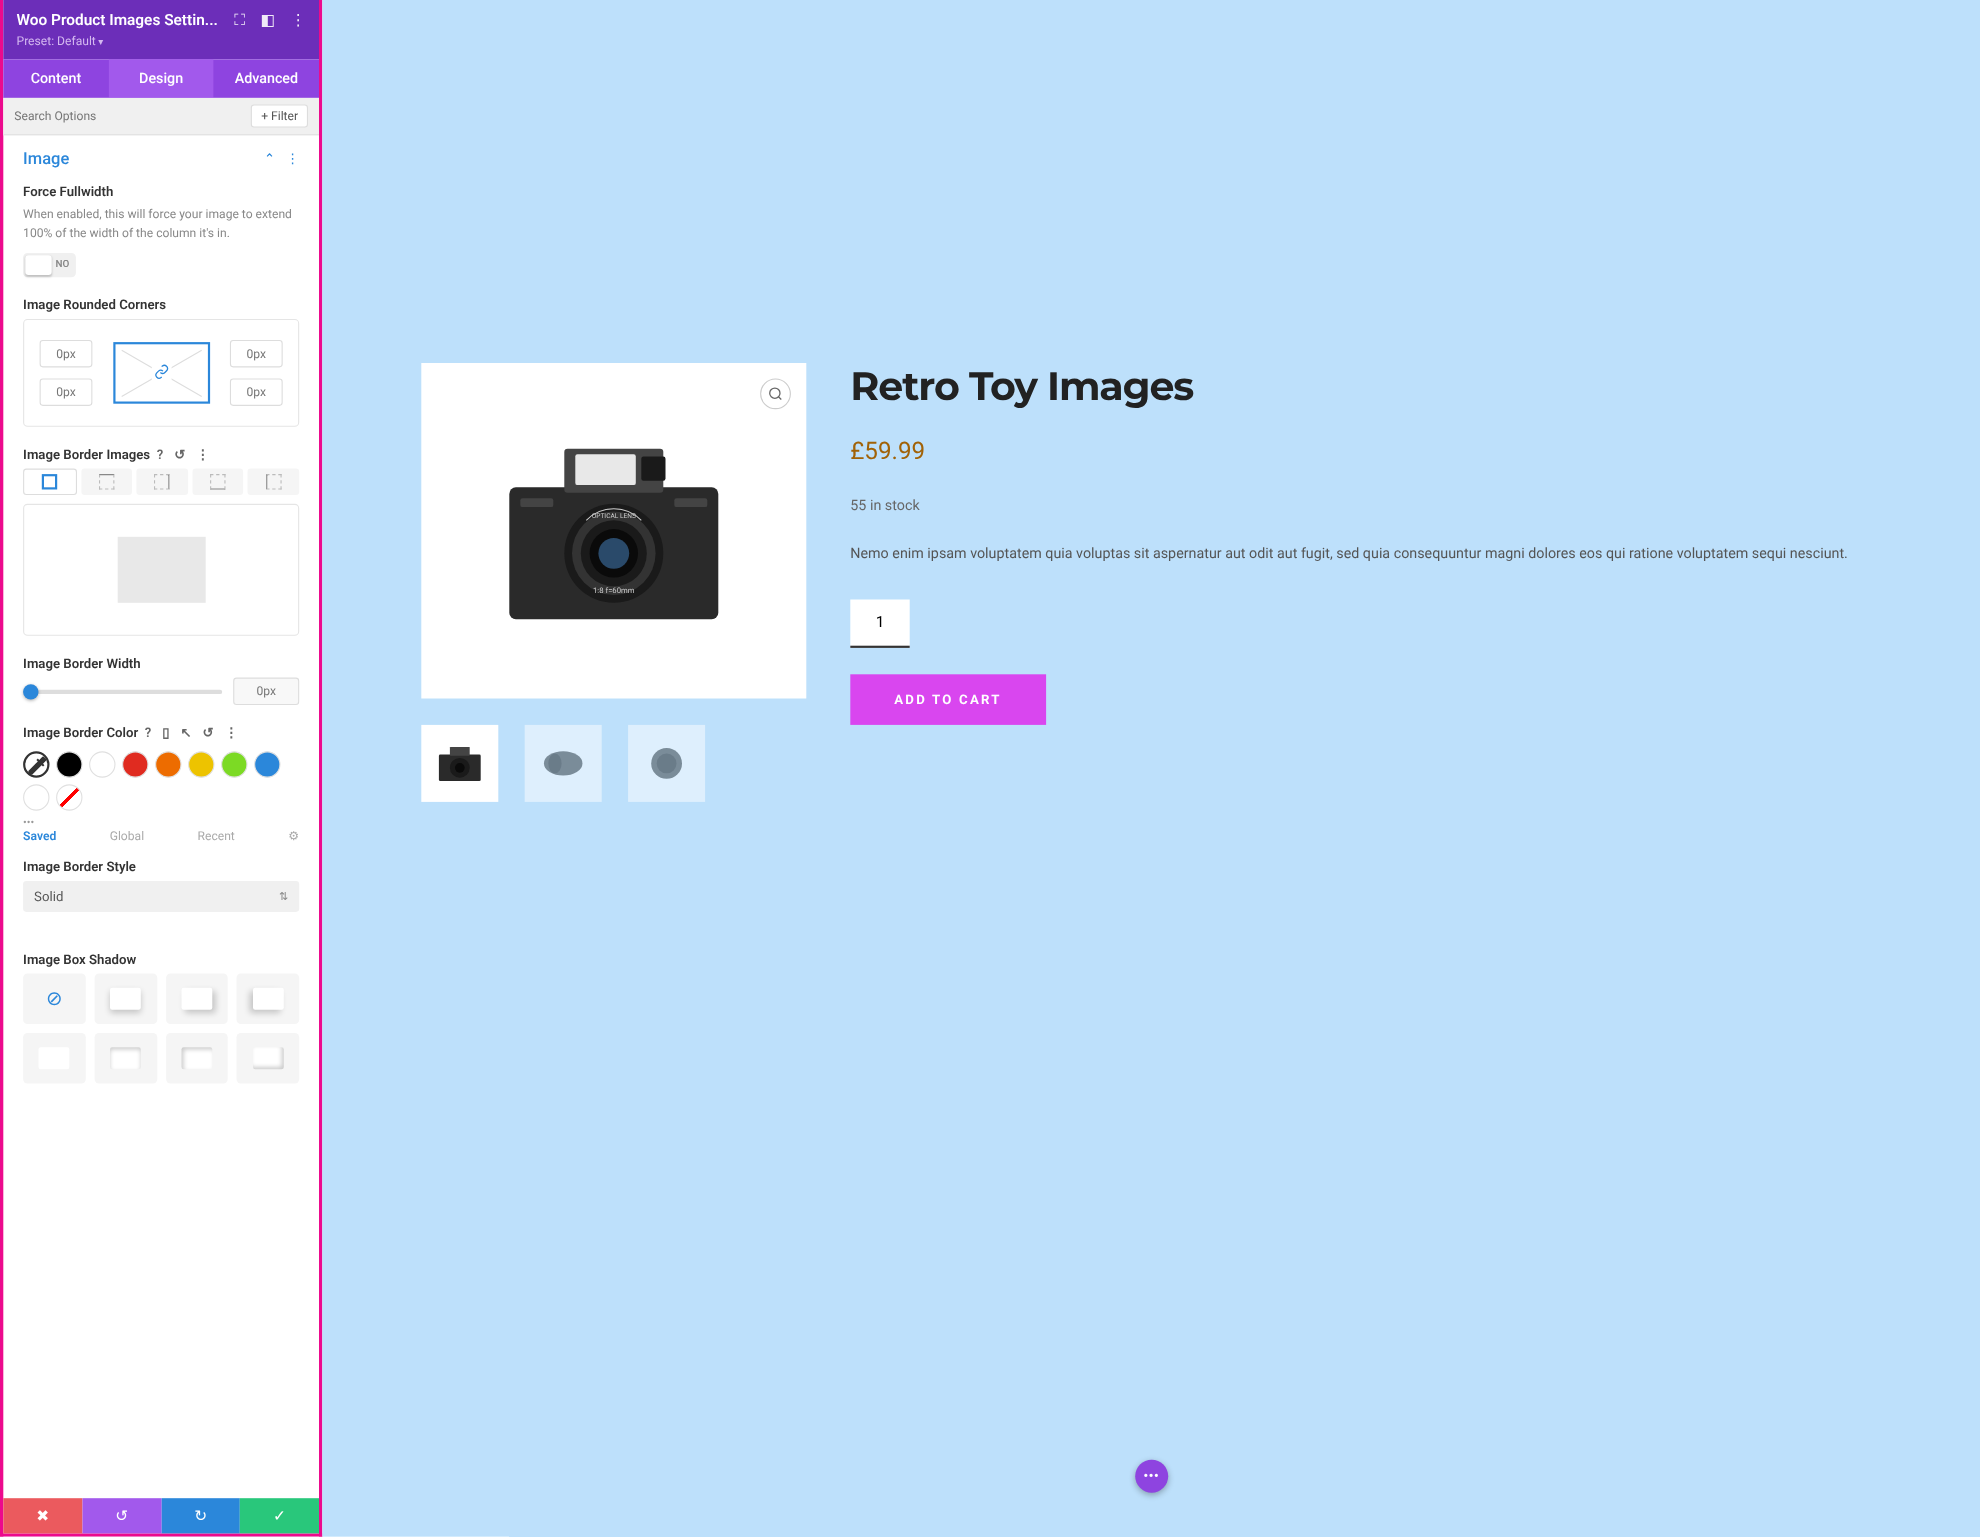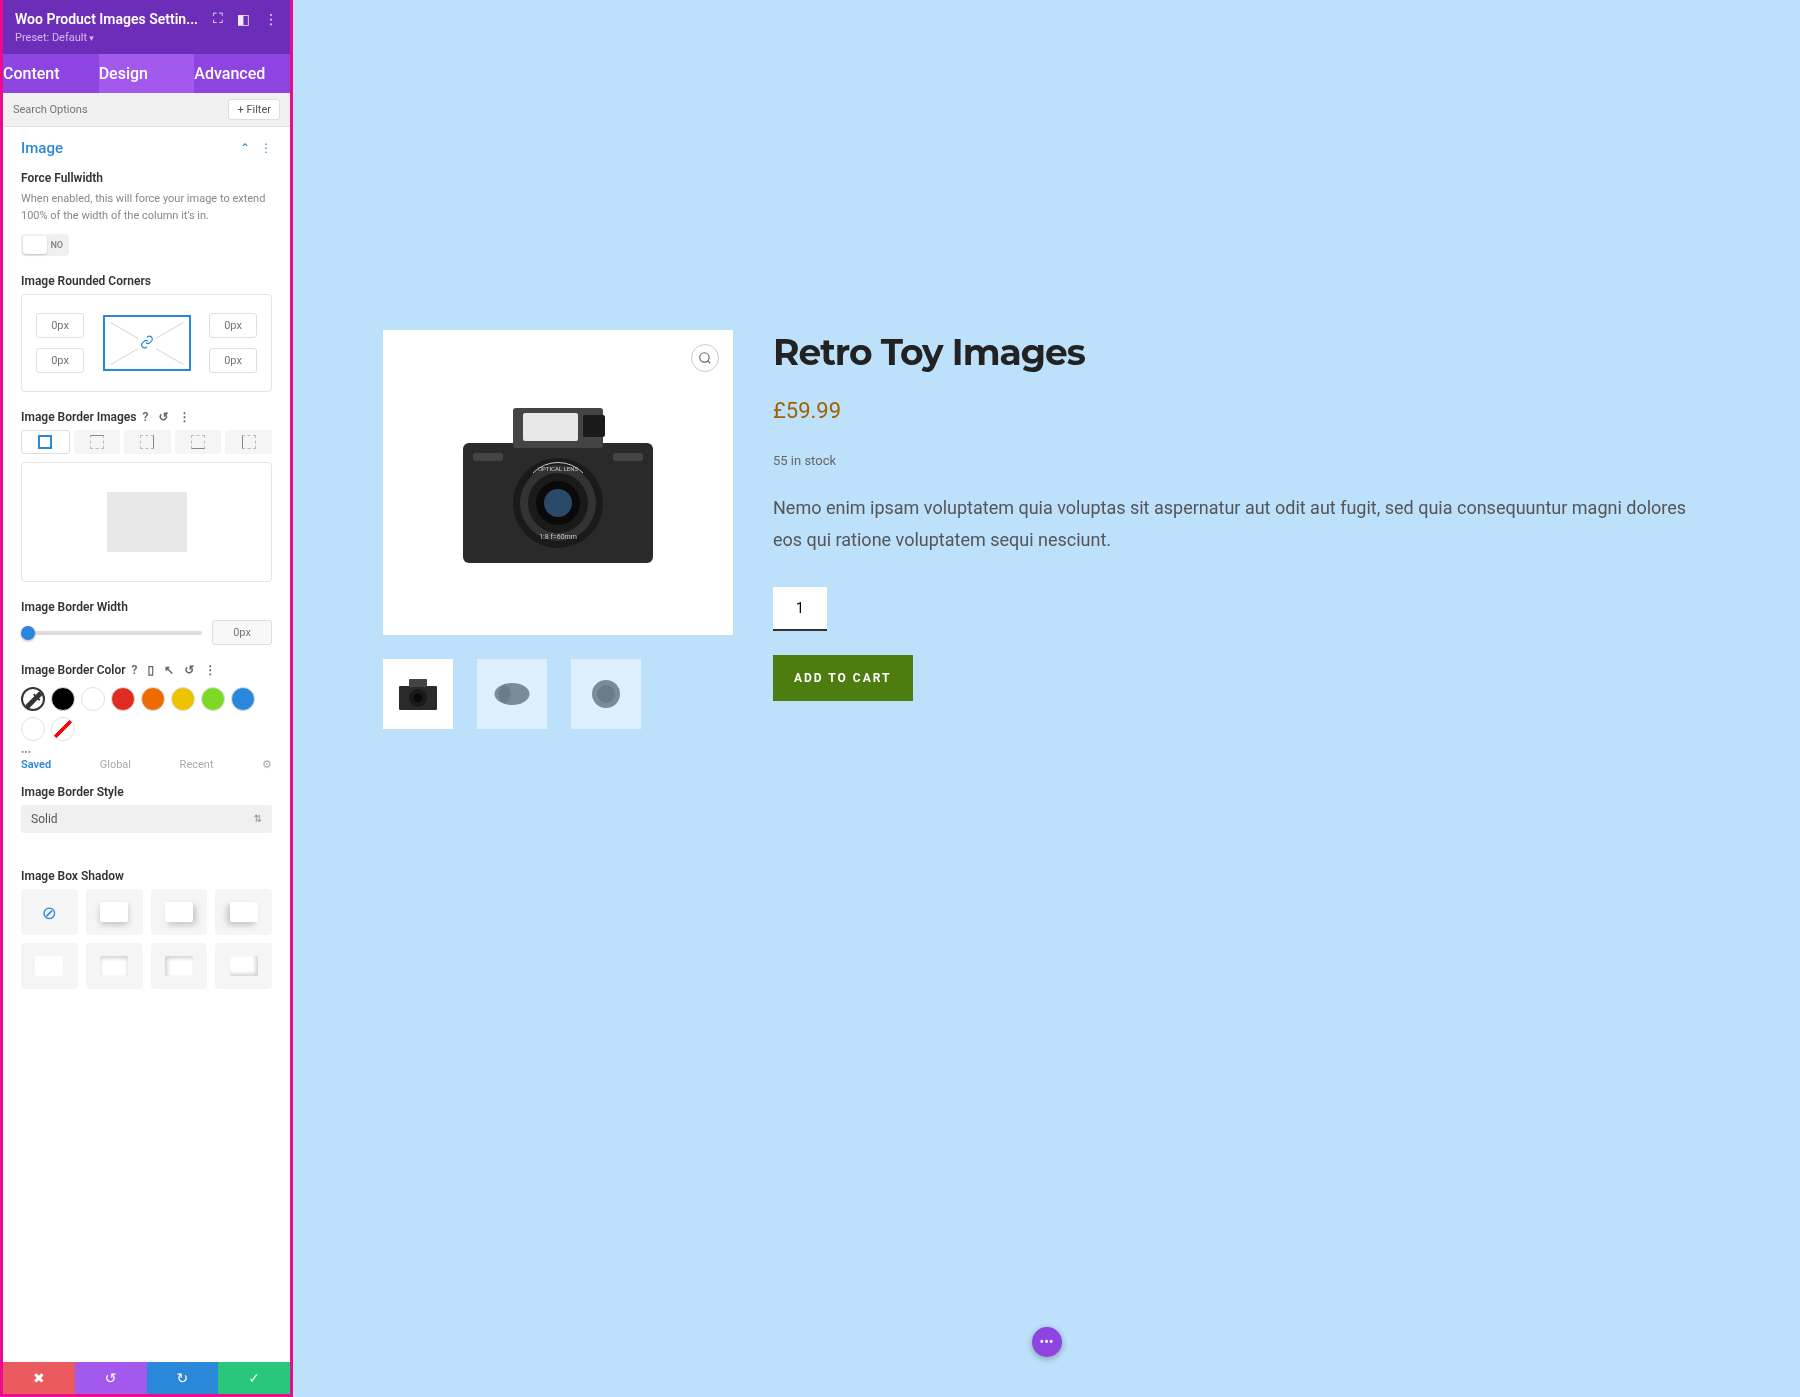--- a/index.html
+++ b/index.html
@@ -6,21 +6,21 @@
 body { display: flex; height: 100vh; overflow: hidden; }
 .sidebar { width: 293px; display: flex; flex-direction: column; background: #fff; border: 3px solid #ec0a8d; border-top: none; }
 .header { background: #6c2eb9; color: #fff; padding: 10px 12px; }
 .header-row { display: flex; align-items: center; justify-content: space-between; }
 .header-title { font-size: 14px; font-weight: 600; flex: 1; white-space: nowrap; overflow: hidden; text-overflow: ellipsis; }
 .header-icons { display: flex; gap: 14px; align-items: center; }
 .header-icon { color: #fff; cursor: pointer; font-size: 14px; opacity: 0.9; }
 .preset { font-size: 11px; color: #d4b8f0; margin-top: 4px; cursor: pointer; }
 .preset::after { content: " ▾"; font-size: 9px; }
 .tabs { display: flex; background: #8e44e0; }
-.tab { flex: 1; padding: 10px 0; font-size: 16px; color: #fff; cursor: pointer; font-weight: 500; }
+.tab { flex: 1; text-align: center; padding: 10px 0; font-size: 13px; color: #fff; cursor: pointer; font-weight: 500; }
 .tab.active { background: #a259ec; }
 .search-row { display: flex; align-items: center; padding: 6px 10px; background: #f0f0f0; border-bottom: 1px solid #e0e0e0; }
 .search-input { flex: 1; border: none; background: transparent; font-size: 11px; color: #888; outline: none; }
 .filter-btn { background: #fff; border: 1px solid #ddd; border-radius: 3px; padding: 3px 8px; font-size: 11px; color: #555; cursor: pointer; }
 .panel { flex: 1; overflow-y: auto; padding: 12px 18px; }
 .section-header { display: flex; justify-content: space-between; align-items: center; margin-bottom: 14px; }
 .section-title { color: #2b87da; font-size: 15px; font-weight: 500; }
 .section-controls { display: flex; gap: 10px; color: #2b87da; font-size: 12px; }
 .label { font-size: 12px; font-weight: 600; color: #333; margin-bottom: 6px; display: flex; align-items: center; gap: 6px; }
 .help-text { font-size: 11px; color: #888; line-height: 1.5; margin-bottom: 10px; }
@@ -84,23 +84,23 @@
 .main-img { background: #fff; height: 305px; position: relative; display: flex; align-items: center; justify-content: center; margin-bottom: 24px; }
 .zoom { position: absolute; top: 14px; right: 14px; width: 28px; height: 28px; border-radius: 50%; background: #fff; border: 1px solid #ccc; display: flex; align-items: center; justify-content: center; cursor: pointer; font-size: 14px; color: #666; }
 .camera-svg { width: 250px; height: 200px; }
 .thumbs { display: flex; gap: 24px; }
 .thumb { width: 70px; height: 70px; background: #fff; display: flex; align-items: center; justify-content: center; cursor: pointer; }
 .thumb.dim { opacity: 0.5; }
 .info { flex: 1; font-family: Georgia, serif; }
 .prod-title { font-size: 36px; font-weight: 700; color: #222; font-family: Montserrat, sans-serif; margin-bottom: 24px; letter-spacing: -1px; }
 .price { font-size: 22px; color: #a16207; margin-bottom: 30px; }
 .stock { font-size: 13px; color: #666; margin-bottom: 24px; }
-.desc { font-size: 18px; line-height: 1.8; color: #555; margin-bottom: 30px; }
+.desc { font-size: 13px; line-height: 1.8; color: #555; margin-bottom: 30px; }
 .qty { width: 54px; height: 44px; background: #fff; border: none; border-bottom: 2px solid #333; text-align: center; font-size: 14px; margin-bottom: 24px; }
-.add-btn { background: #4d7c0f; color: #fff; border: none; padding: 16px 21px; font-size: 12px; font-weight: 700; letter-spacing: 2px; cursor: pointer; display: block; }
+.add-btn { background: #d946ef; color: #fff; border: none; padding: 16px 40px; font-size: 12px; font-weight: 700; letter-spacing: 2px; cursor: pointer; display: block; }
 .fab { position: absolute; bottom: 40px; left: 50%; transform: translateX(-50%); width: 30px; height: 30px; border-radius: 50%; background: #8e44e0; color: #fff; display: flex; align-items: center; justify-content: center; font-size: 14px; cursor: pointer; box-shadow: 0 2px 6px rgba(0,0,0,0.3); }
 </style>
 </head>
 <body>
 
 <div class="sidebar">
   <div class="header">
     <div class="header-row">
       <div class="header-title">Woo Product Images Settin...</div>
       <div class="header-icons">

